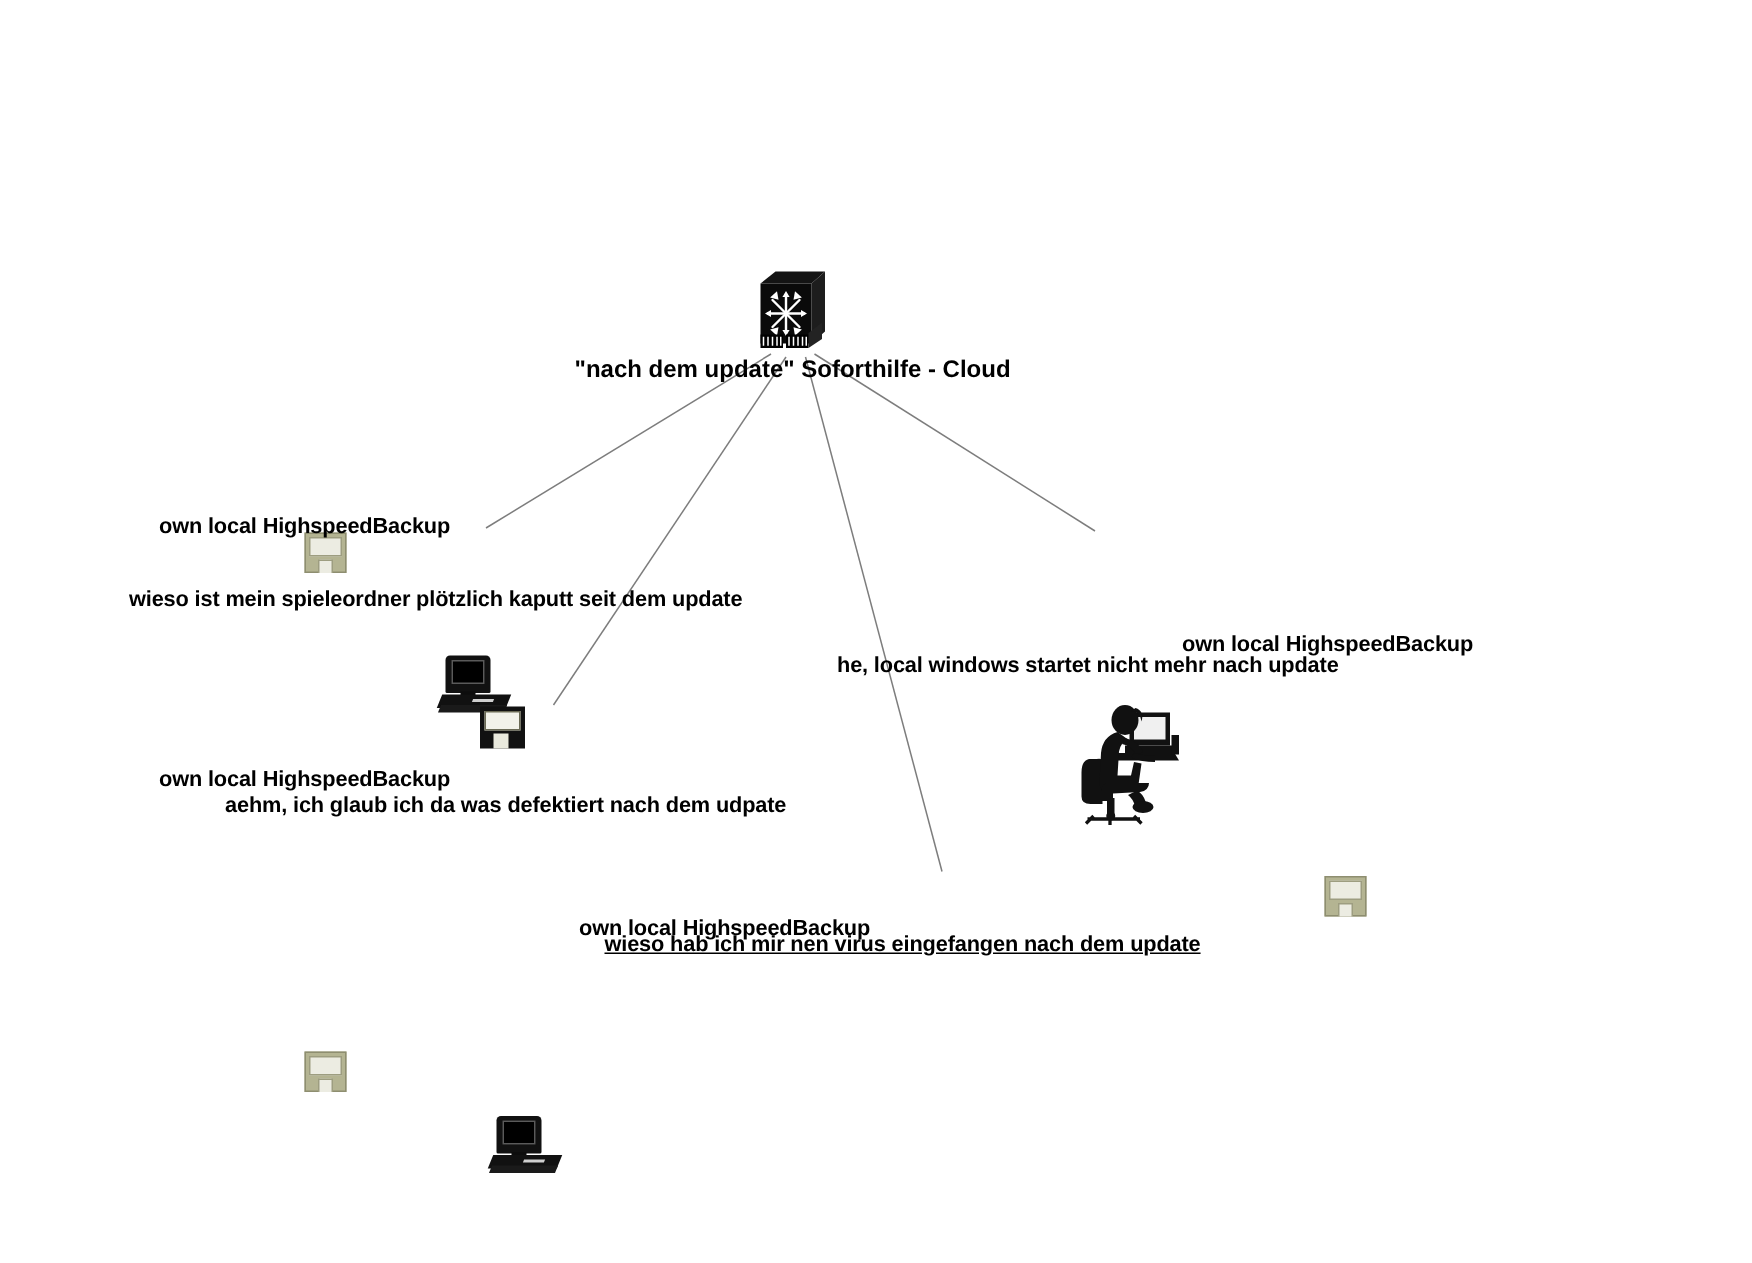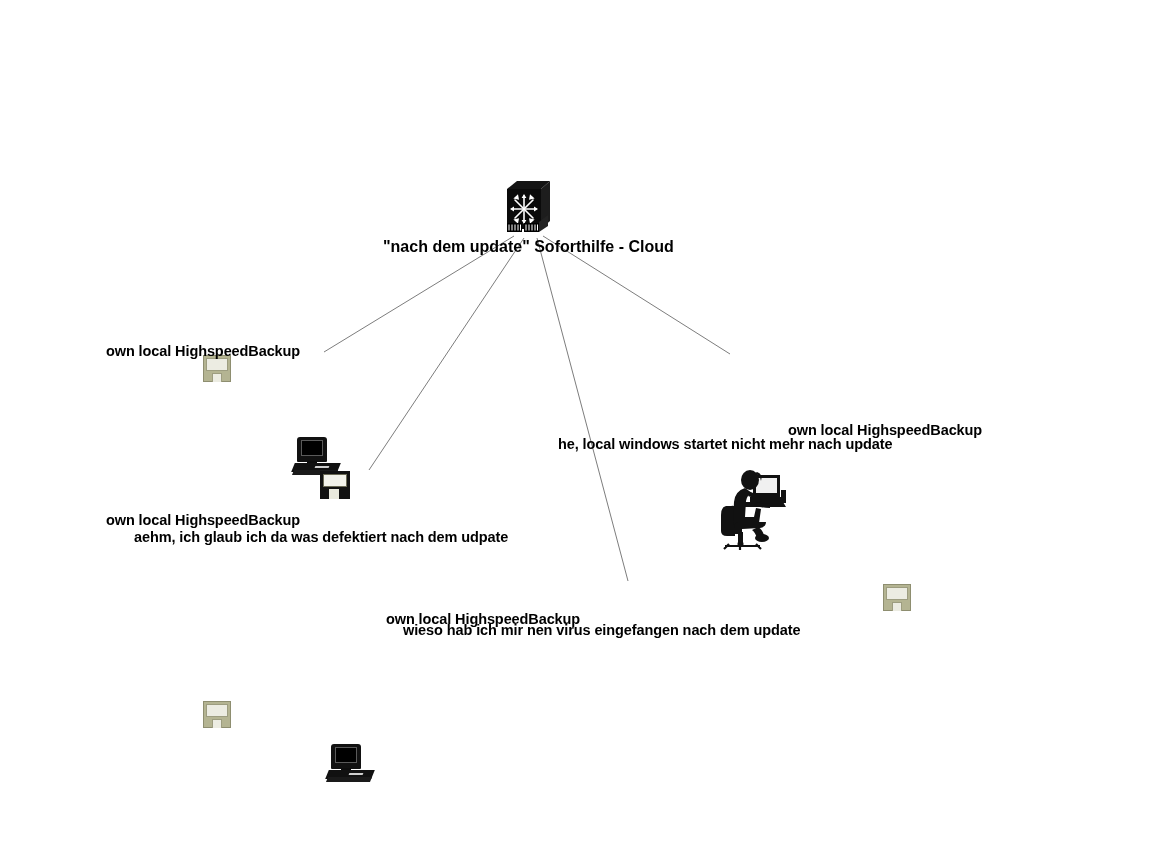--- a/index.html
+++ b/index.html
@@ -227,20 +227,21 @@
   <div class="label backup" style="left:106px; top:327px;">own local HighspeedBackup</div>
 
   <div class="node pc" style="left:293px; top:352px;">
     <div class="monitor"></div>
     <div class="screen"></div>
     <div class="neck"></div>
     <div class="case"></div>
     <div class="base"></div>
     <div class="slot"></div>
   </div>
+  <div class="label" style="left:86px; top:392px;">wieso ist mein spieleordner plötzlich kaputt seit dem update</div>
 
   <div class="node person" style="left:712px; top:343px;">
     <svg width="76" height="84" viewBox="0 0 76 84">
 
       <rect x="41" y="9" width="27" height="22" fill="#111111"></rect>
       <rect x="44" y="12" width="21" height="15" fill="#f0f0f0"></rect>
       <rect x="38" y="31" width="33" height="5" fill="#111111"></rect>
       <polygon points="30,36 71,36 74,41 33,41" fill="#111111"></polygon>
       <rect x="69" y="24" width="5" height="13" fill="#111111"></rect>
 
@@ -287,19 +288,19 @@
 
   <div class="node pc" style="left:327px; top:483px;">
     <div class="monitor"></div>
     <div class="screen"></div>
     <div class="neck"></div>
     <div class="case"></div>
     <div class="base"></div>
     <div class="slot"></div>
   </div>
 
-  <div class="label" style="left:134px; top:529px;">aehm, ich glaub ich da was defektiert nach dem udpate</div>
+  <div class="label" style="left:150px; top:529px;">aehm, ich glaub ich da was defektiert nach dem udpate</div>
 
   <div class="label backup" style="left:386px; top:595px;">own local HighspeedBackup</div>
 
-  <div class="label" style="left:403px; top:622px;">wieso hab ich mir nen virus eingefangen nach dem update</div>
+  <div class="label" style="left:403px; top:622px;text-decoration:underline;">wieso hab ich mir nen virus eingefangen nach dem update</div>
 
 </div>
 
 </body></html>

